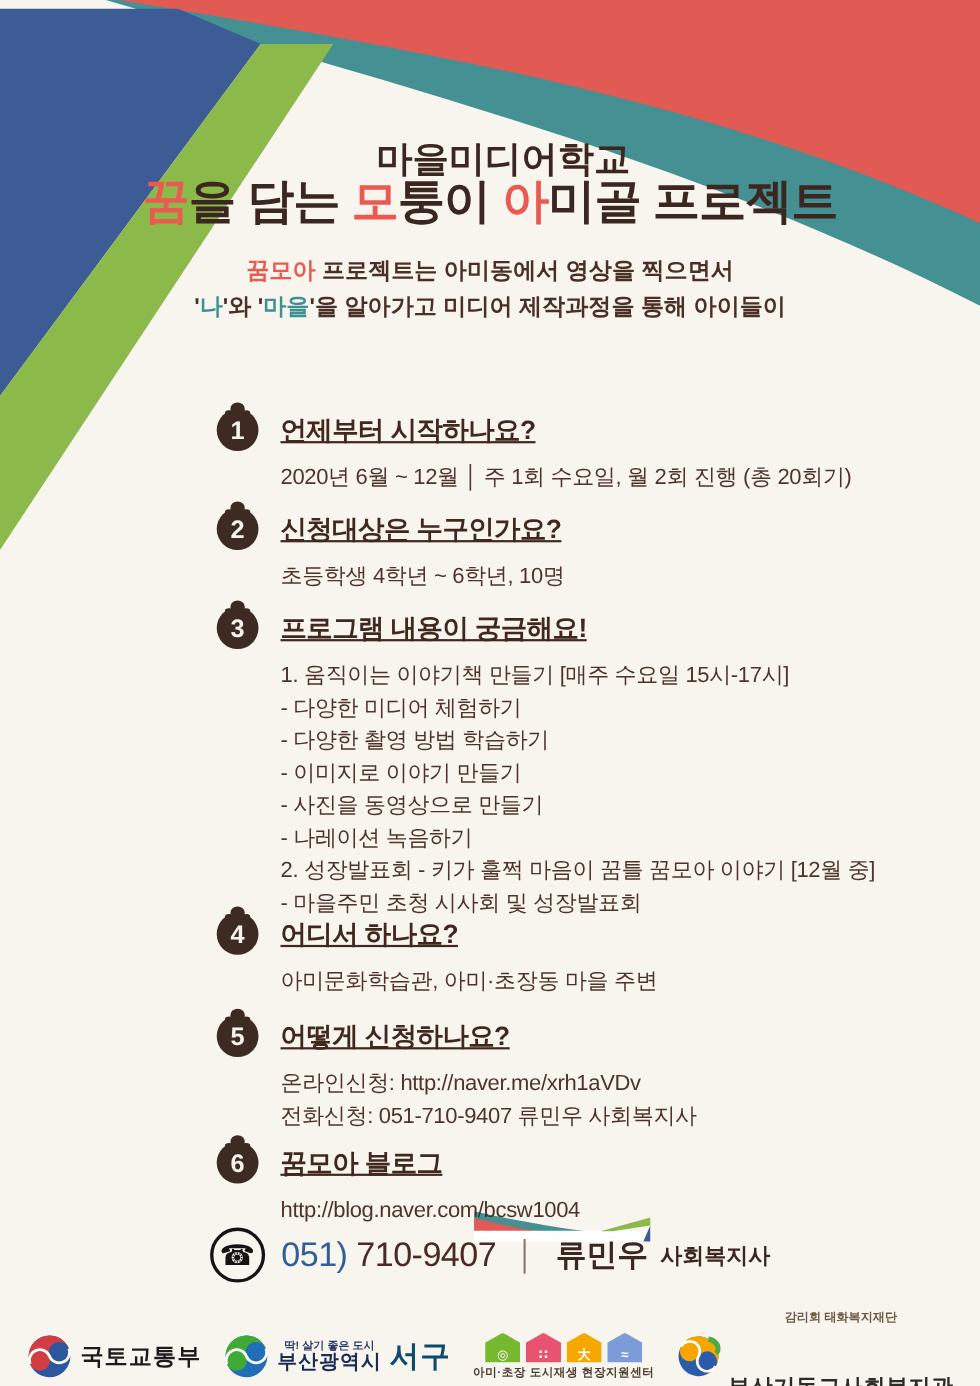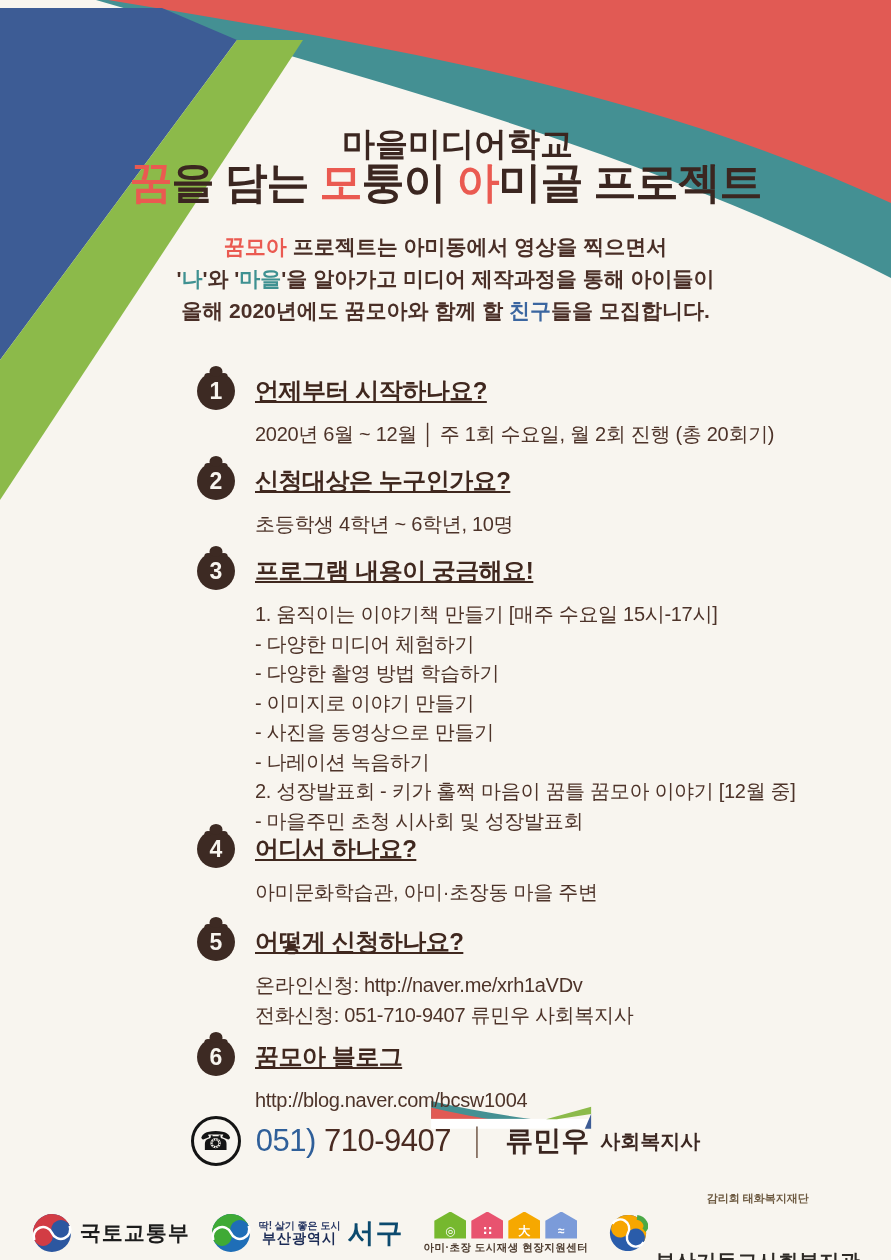--- a/index.html
+++ b/index.html
@@ -79,21 +79,21 @@
   .prole{font-size:20px;font-weight:700;color:#3b2620;margin-left:-4px;}
 
   .logos{
     position:absolute;top:1206px;left:0;width:891px;height:54px;
     display:flex;align-items:center;justify-content:center;gap:20px;text-align:center;
   }
   .logo{display:flex;align-items:center;gap:7px;}
   .molit-text{font-size:21px;font-weight:700;color:#1c1c1c;letter-spacing:1px;}
   .seogu-col{display:flex;flex-direction:column;line-height:1.1;}
   .seogu-col .slogan{font-size:10px;font-weight:700;color:#2b3a66;}
-  .seogu-col .city{font-size:14px;font-weight:700;color:#1c2b55;letter-spacing:1px;}
+  .seogu-col .city{font-size:18px;font-weight:700;color:#1c2b55;letter-spacing:1px;}
   .gu{font-size:27px;font-weight:700;color:#0c4a6e;letter-spacing:1px;}
   .center-stack{display:flex;flex-direction:column;align-items:center;gap:2px;}
   .houses{display:flex;gap:5px;}
   .house{
     width:32px;height:27px;
     clip-path:polygon(50% 0,100% 34%,100% 100%,0 100%,0 34%);
     display:flex;align-items:flex-end;justify-content:center;
     color:#fff;font-size:12px;font-weight:700;line-height:16px;
   }
   .house-1{background:#76b82e;}
@@ -127,21 +127,20 @@
 
   <div class="content">
 
     <div class="school">마을미디어학교</div>
 
     <h1 class="title"><span class="red">꿈</span><span>을 담는 </span><span class="red">모</span><span>퉁이 </span><span class="red">아</span><span>미골 프로젝트</span></h1>
 
     <div class="intro">
       <div class="iline"><span class="red">꿈모아</span><span> 프로젝트는 아미동에서 영상을 찍으면서</span></div>
       <div class="iline"><span>'</span><span class="teal-t">나</span><span>'와 '</span><span class="teal-t">마을</span><span>'을 알아가고 미디어 제작과정을 통해 아이들이</span></div>
-      <div class="iline"><span>올해 2020년에도 꿈모아와 함께 할 </span><span class="blue-t">친구</span><span>들을 모집합니다.</span></div>
     </div>
 
     <section class="item item-1">
       <div class="badge">
           <span>1</span>
         </div>
       <h2 class="q">언제부터 시작하나요?</h2>
       <div class="a">2020년 6월 ~ 12월  │  주 1회 수요일, 월 2회 진행 (총 20회기)</div>
     </section>
 

